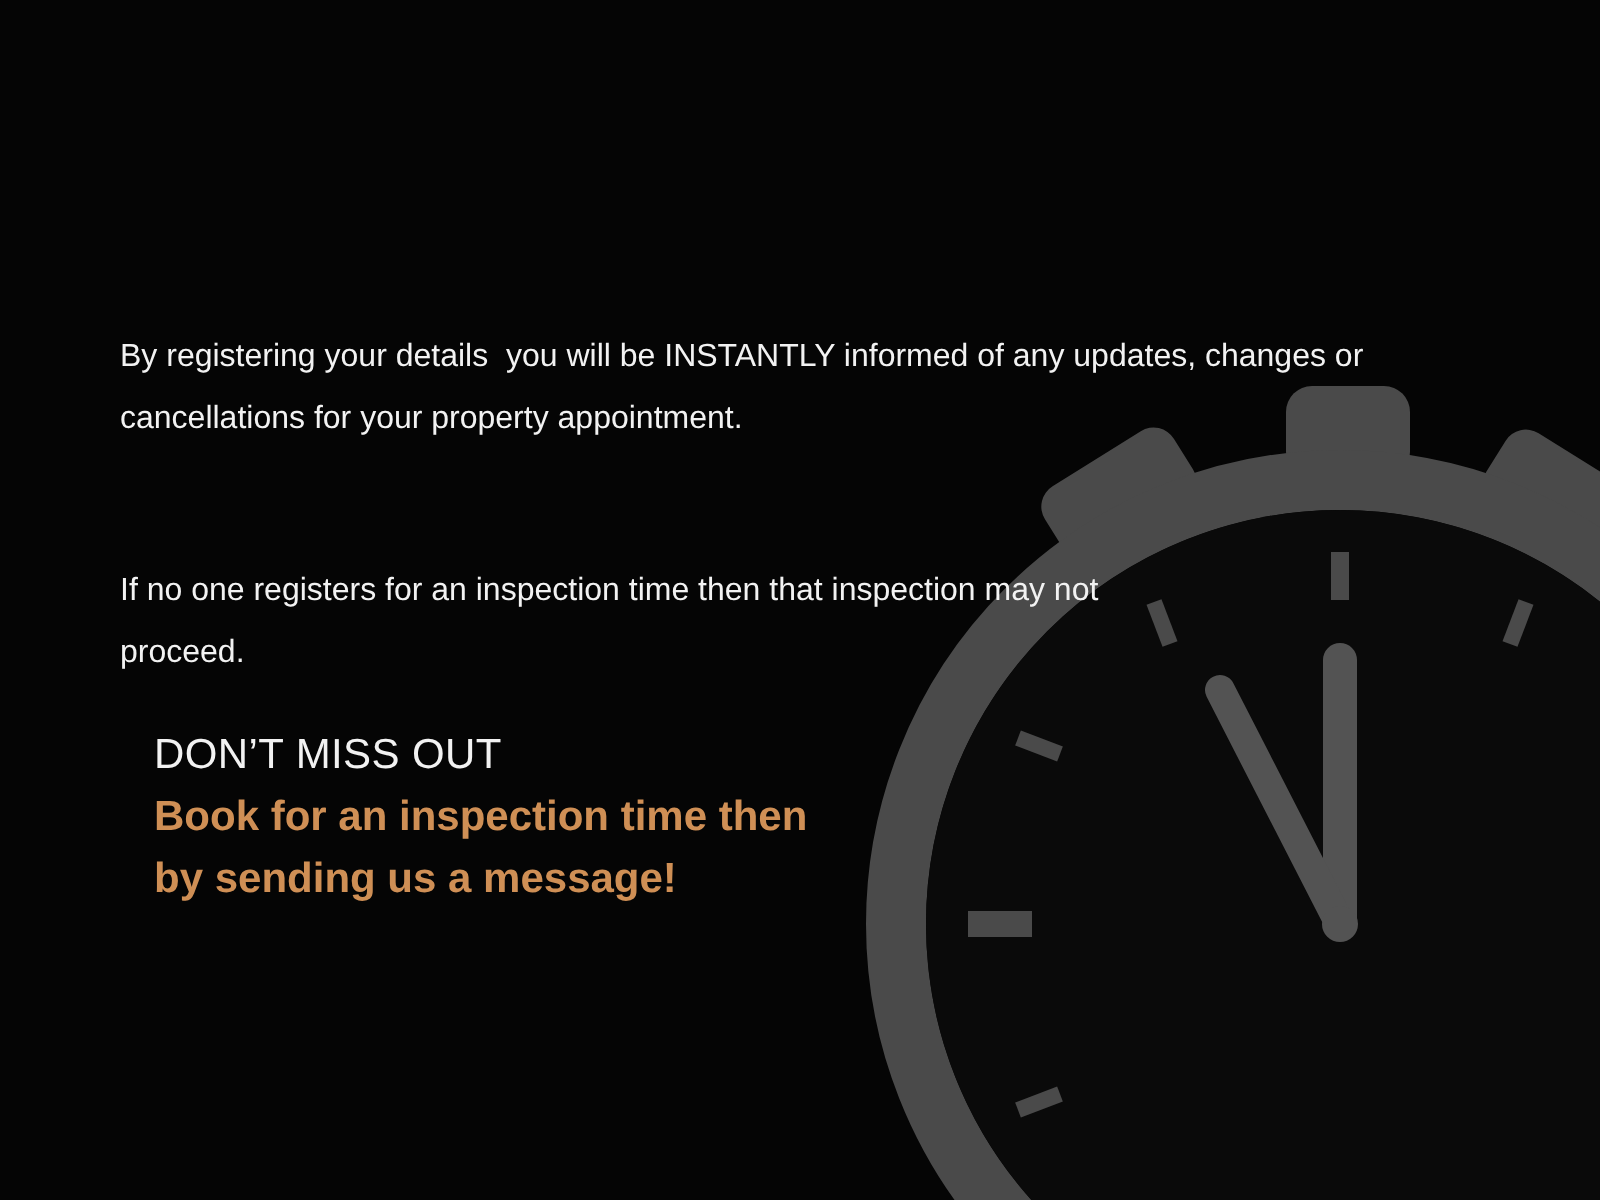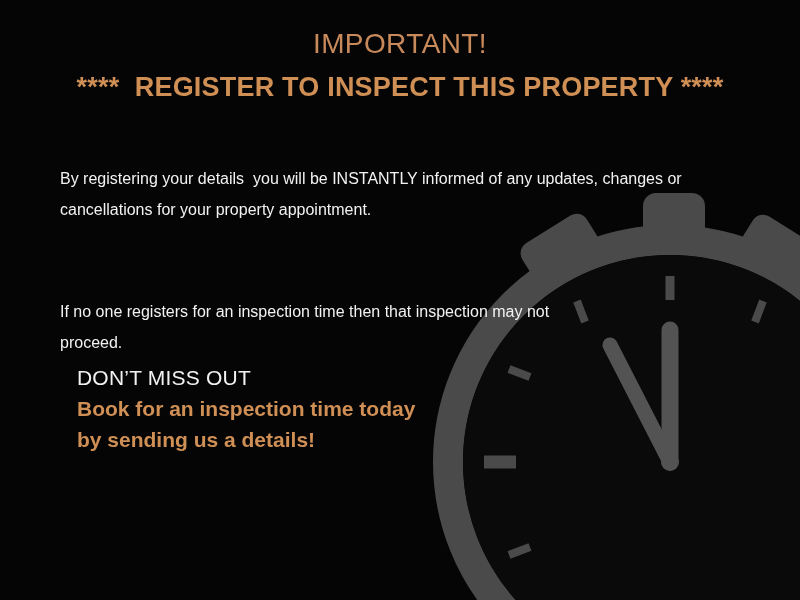--- a/index.html
+++ b/index.html
@@ -65,21 +65,21 @@
   .body-block {
     position: absolute;
     left: 60px;
     font-size: 16px;
     line-height: 31px;
     color: #f2f2f2;
     font-weight: 400;
     white-space: pre-wrap;
   }
   #para-register { top: 147px; width: 660px; }
-  #para-noone    { top: 276px; width: 520px; margin-top: 20px; }
+  #para-noone    { top: 260px; width: 520px; margin-top: 20px; }
 
   .cta-block {
     position: absolute;
     left: 60px;
     top: 362px;
     width: 460px;
     margin-left: 17px;
   }
   .cta-line {
     display: block;
@@ -136,29 +136,25 @@
 
     <g stroke="#535353" stroke-linecap="round">
       <line x1="670" y1="462" x2="670" y2="330" stroke-width="17"></line>
       <line x1="670" y1="462" x2="610" y2="345" stroke-width="15"></line>
     </g>
     <circle cx="670" cy="462" r="9" fill="#535353"></circle>
   </svg>
 
   <div id="content">
 
-    <div class="headline-block">
-      <span class="headline-main">IMPORTANT!</span>
-      <span class="headline-sub">****  REGISTER TO INSPECT THIS PROPERTY ****</span>
-    </div>
 
     <p id="para-register" class="body-block">By registering your details  you will be INSTANTLY informed of any updates, changes or cancellations for your property appointment.</p>
 
     <p id="para-noone" class="body-block">If no one registers for an inspection time then that inspection may not proceed.</p>
 
     <div class="cta-block">
       <span class="cta-line cta-white">DON’T MISS OUT</span>
-      <span class="cta-line cta-orange">Book for an inspection time today</span>
-      <span class="cta-line cta-orange">by sending us a details!</span>
+      <span class="cta-line cta-orange">Book for an inspection time then</span>
+      <span class="cta-line cta-orange">by sending us a message!</span>
     </div>
 
   </div>
 </div>
 
 </body></html>

